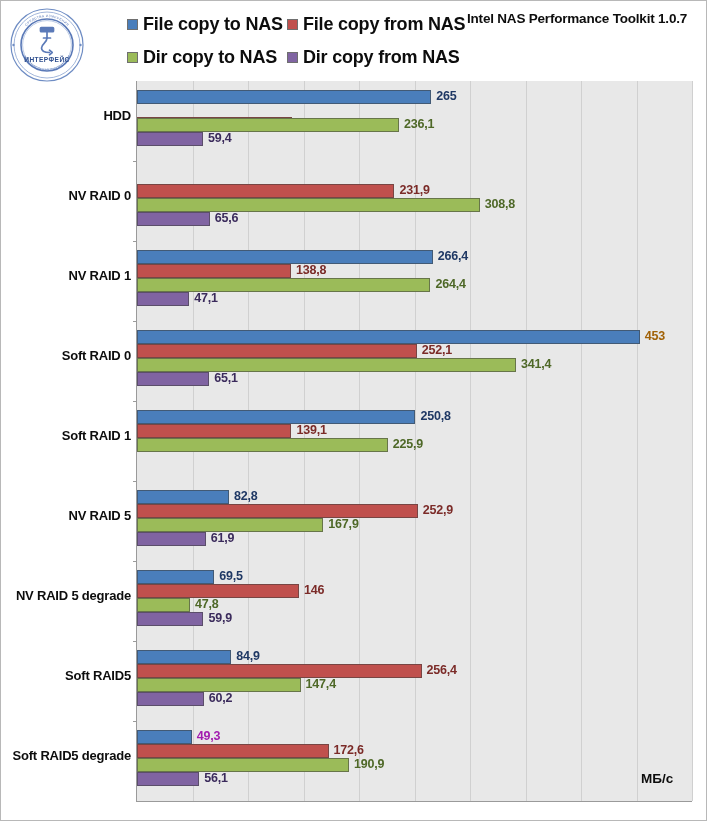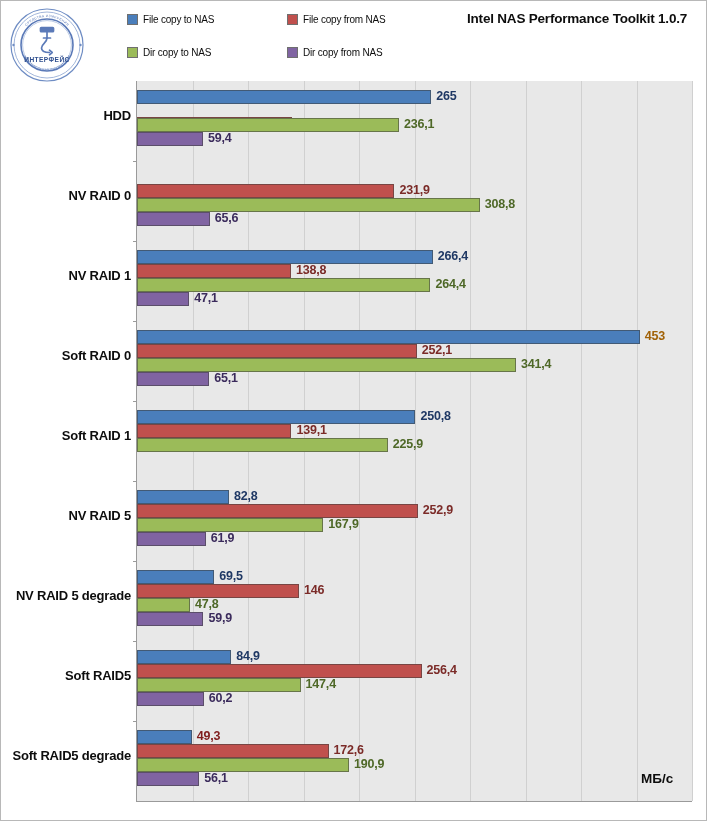--- a/index.html
+++ b/index.html
@@ -46,22 +46,22 @@
   }
   .legend-swatch {
     width: 11px;
     height: 11px;
     margin-right: 5px;
     border: 1px solid #6f6f6f;
     box-sizing: border-box;
     flex: 0 0 auto;
   }
   .legend-label {
-    font-size: 10px;
-    font-weight: normal;
+    font-size: 18px;
+    font-weight: bold;
     color: #0d0d0d;
     letter-spacing: -0.2px;
   }
   .legend-0 { left: 0;   top: 5px;  }
   .legend-1 { left: 160px; top: 5px; }
   .legend-2 { left: 0;   top: 38px; }
   .legend-3 { left: 160px; top: 38px; }
 
   
   #chart-title {
@@ -370,21 +370,21 @@
         <div class="bar-row" style="top: 42px; position: absolute; left: 0px; right: 0px;">
           <div class="bar" title="Dir copy from NAS — Soft RAID5: 60,2" style="width: 66.822px; background: rgb(128, 100, 162);"></div>
           <div class="bar-value" style="left: 71.822px; color: rgb(59, 43, 92);">60,2</div>
         </div>
       </div>
       <div class="bar-group" style="top: 649px;">
         <div class="axis-tick" style="top: -9px;"></div>
         <div class="cat-label">Soft RAID5 degrade</div>
         <div class="bar-row" style="top: 0px; position: absolute; left: 0px; right: 0px;">
           <div class="bar" title="File copy to NAS — Soft RAID5 degrade: 49,3" style="width: 54.723px; background: rgb(74, 126, 187);"></div>
-          <div class="bar-value" style="left: 59.723px; color: #7f1d1d;">49,3</div>
+          <div class="bar-value" style="left: 59.723px; color: #a21caf;">49,3</div>
         </div>
         <div class="bar-row" style="top: 14px; position: absolute; left: 0px; right: 0px;">
           <div class="bar" title="File copy from NAS — Soft RAID5 degrade: 172,6" style="width: 191.586px; background: rgb(192, 80, 77);"></div>
           <div class="bar-value" style="left: 196.586px; color: rgb(123, 43, 40);">172,6</div>
         </div>
         <div class="bar-row" style="top: 28px; position: absolute; left: 0px; right: 0px;">
           <div class="bar" title="Dir copy to NAS — Soft RAID5 degrade: 190,9" style="width: 211.899px; background: rgb(155, 187, 89);"></div>
           <div class="bar-value" style="left: 216.899px; color: rgb(78, 104, 39);">190,9</div>
         </div>
         <div class="bar-row" style="top: 42px; position: absolute; left: 0px; right: 0px;">

